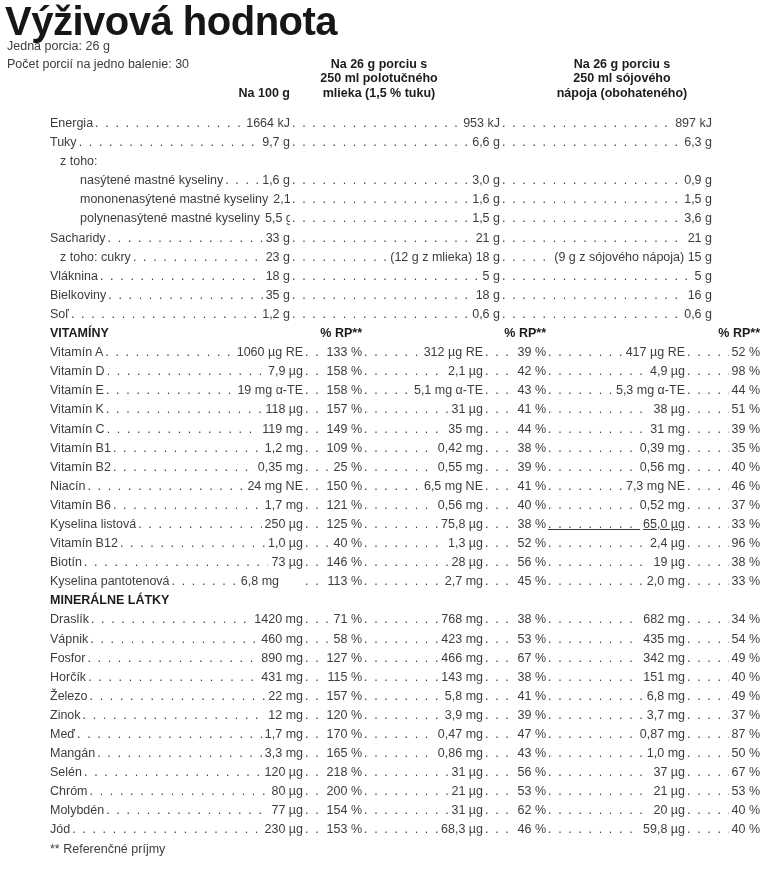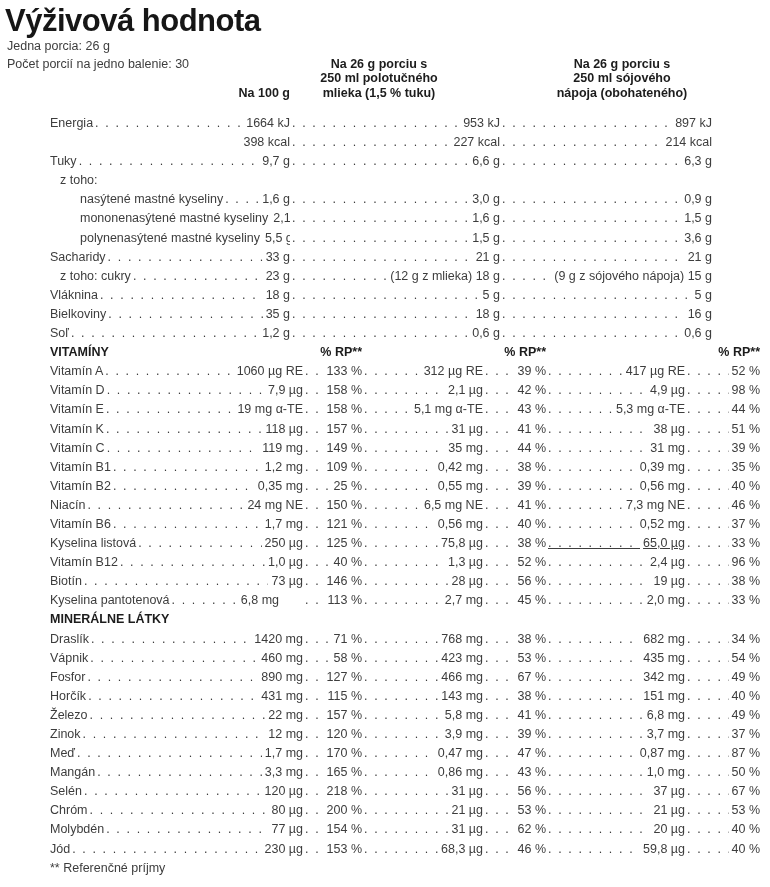--- a/index.html
+++ b/index.html
@@ -2,21 +2,21 @@
 <html><head>
 <meta charset="utf-8">
 <style>
   html,body { margin:0; padding:0; background:#ffffff; }
   .page {
     position:relative; width:770px; height:887px; overflow:hidden;
     background:#ffffff; font-family:"Liberation Sans", sans-serif;
     color:#3d3d3d;
   }
   .title {
-    font-size:31px; font-weight:700; color:#161616;
+    font-size:40px; font-weight:700; color:#161616;
     padding:4px 0 0 5px; letter-spacing:-0.5px; line-height:34px;
     white-space:nowrap;
   }
   .sub { font-size:12.5px; padding-left:7px; margin-top:1px; line-height:15px; }
   .colheads { position:relative; height:51px; margin-top:3px; }
   .servings { position:absolute; left:7px; top:0; font-size:12.5px; line-height:14.4px; }
   .ch { position:absolute; font-weight:700; font-size:12.5px; line-height:14.4px; color:#1c1c1c; white-space:nowrap; }
   .ch1 { top:28.8px; right:480px; }
   .ch2 { top:0; right:303px; width:176px; text-align:center; }
   .ch3 { top:0; right:56px; width:184px; text-align:center; }
@@ -74,36 +74,20 @@
           <span class="val">953 kJ</span>
         </span>
         <span class="seg" style="flex: 0 0 212px;">
           <span class="dots"></span>
           <span class="val">897 kJ</span>
         </span>
         <span class="spacer" style="flex: 0 0 58px;"></span>
       </div>
       <div class="row simple">
         <span class="seg seg1">
-          <span class="label"></span>
-          <span class="dots empty"></span>
-          <span class="val">398 kcal</span>
-        </span>
-        <span class="seg" style="flex: 0 0 210px;">
-          <span class="dots"></span>
-          <span class="val">227 kcal</span>
-        </span>
-        <span class="seg" style="flex: 0 0 212px;">
-          <span class="dots"></span>
-          <span class="val">214 kcal</span>
-        </span>
-        <span class="spacer" style="flex: 0 0 58px;"></span>
-      </div>
-      <div class="row simple">
-        <span class="seg seg1">
           <span class="label">Tuky</span>
           <span class="dots"></span>
           <span class="val">9,7 g</span>
         </span>
         <span class="seg" style="flex: 0 0 210px;">
           <span class="dots"></span>
           <span class="val">6,6 g</span>
         </span>
         <span class="seg" style="flex: 0 0 212px;">
           <span class="dots"></span>

